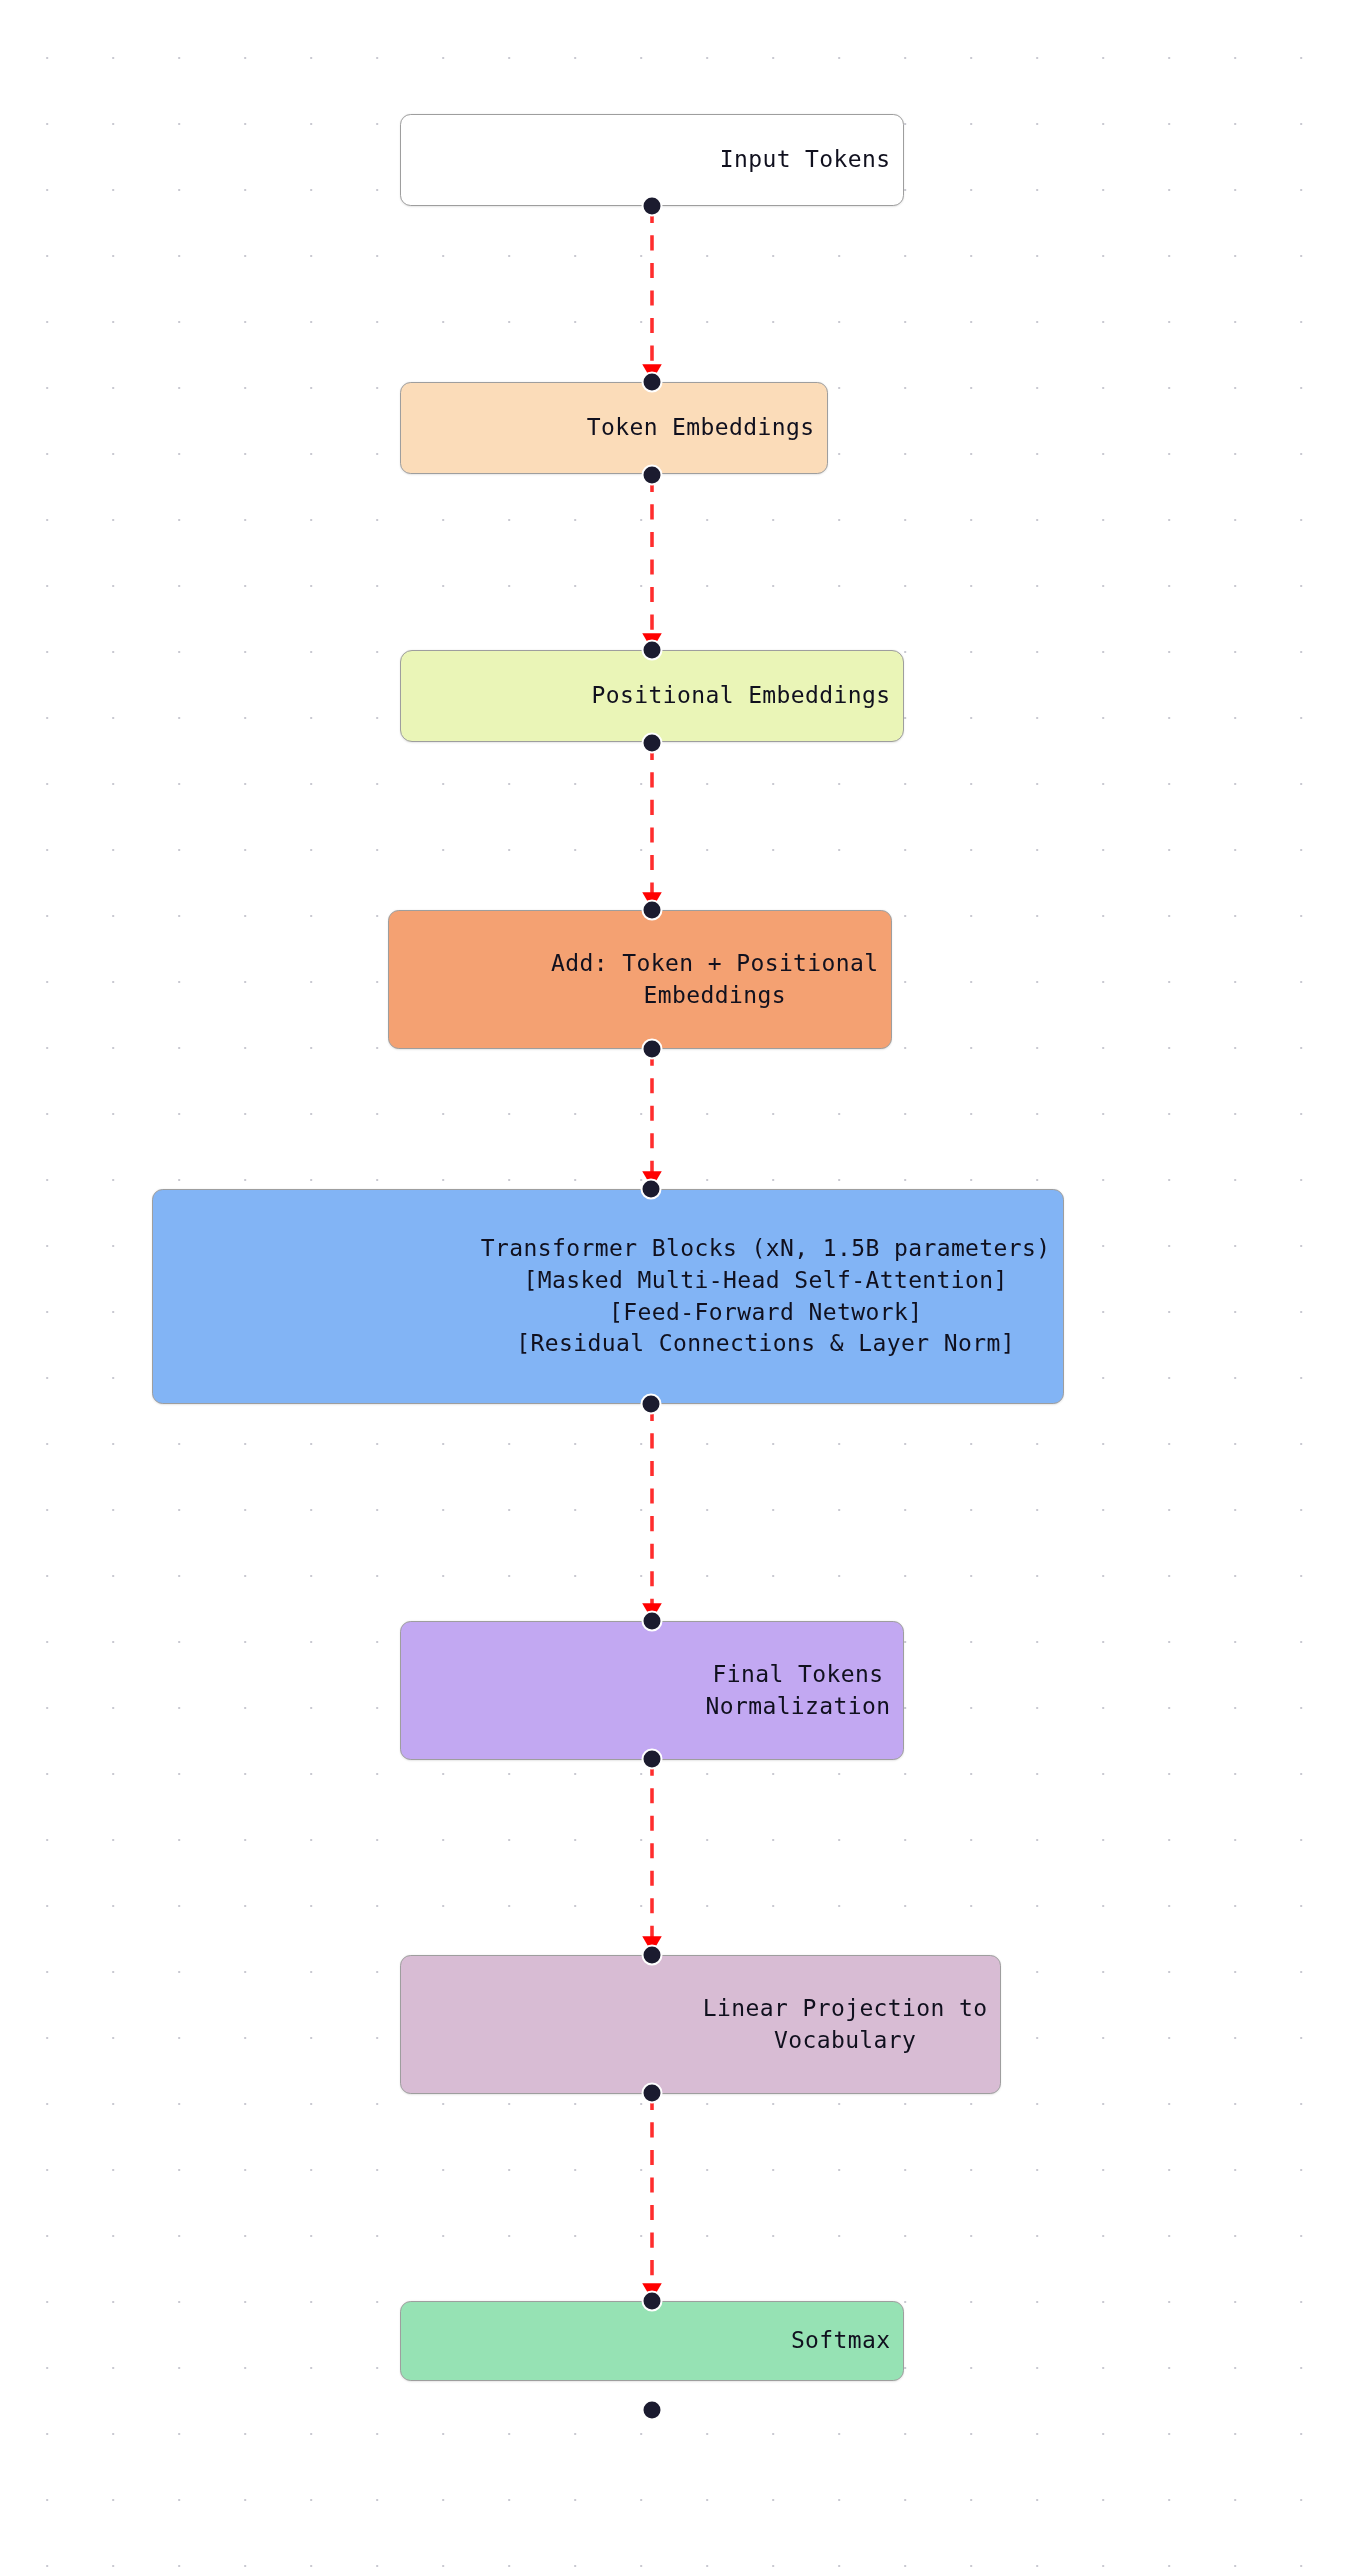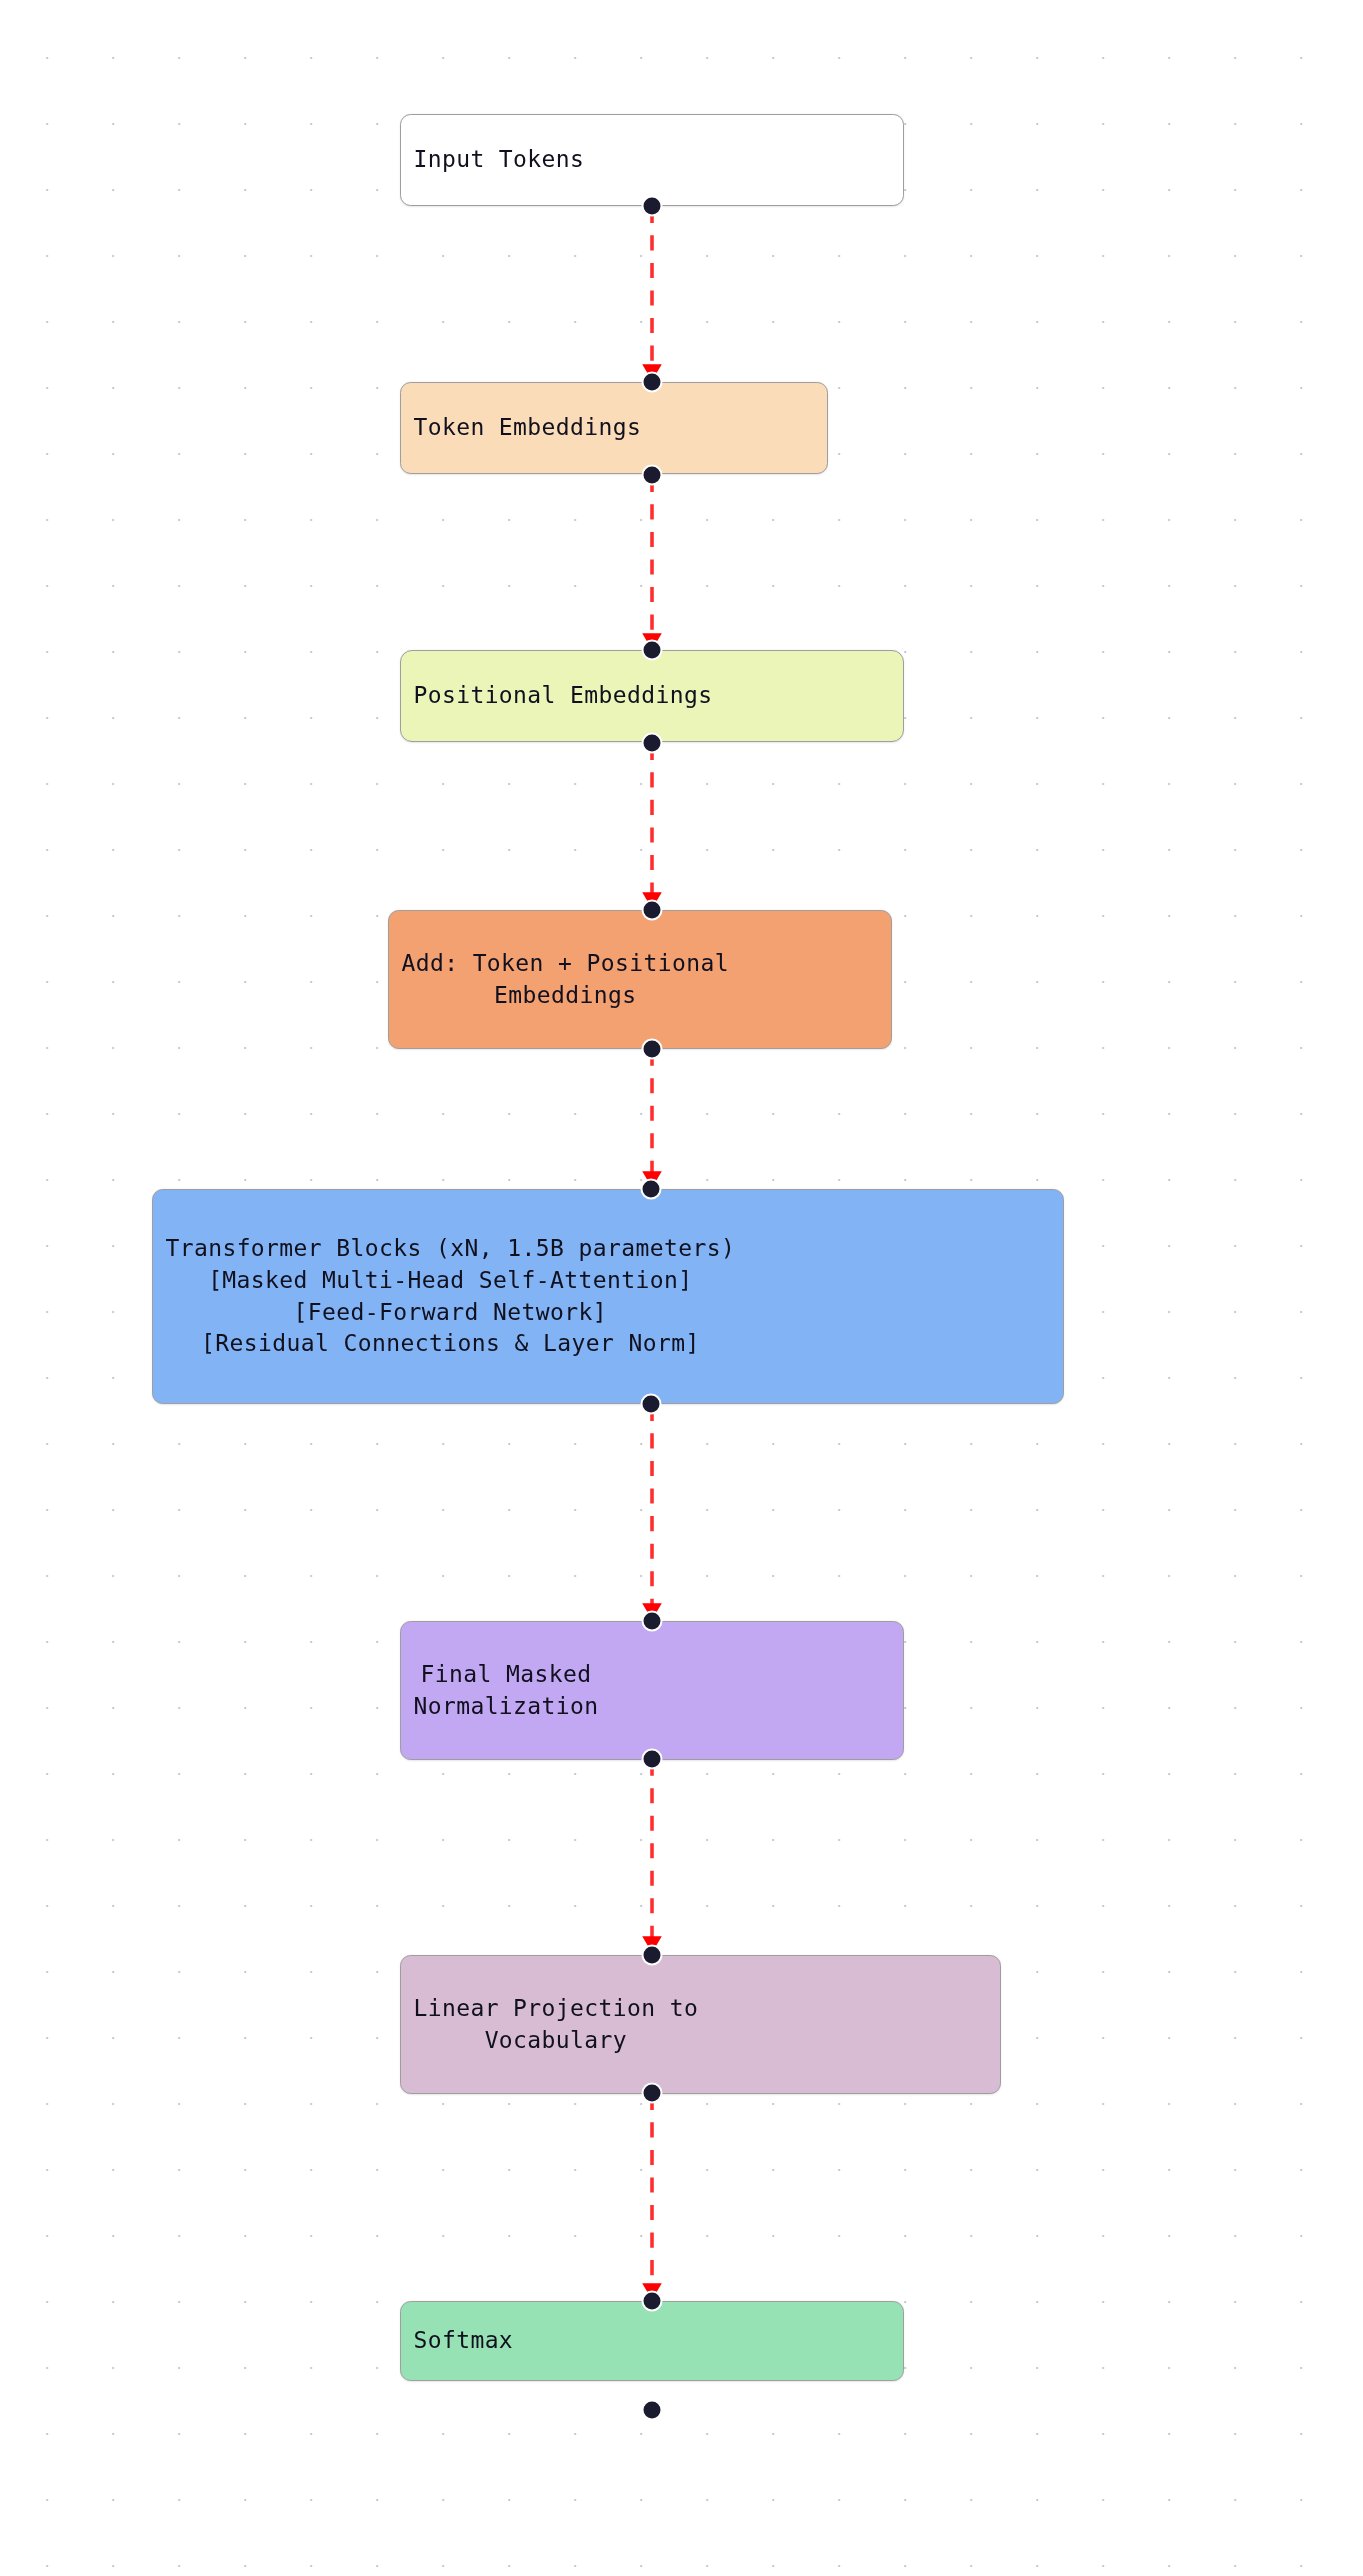--- a/index.html
+++ b/index.html
@@ -27,21 +27,21 @@
   }
 
   
   .node {
     position: absolute;
     box-sizing: border-box;
     border: 1.8px solid #9e9e9e;
     border-radius: 10.7px;
     display: flex;
     align-items: center;
-    justify-content: flex-start;
+    justify-content: flex-end;
     text-align: center;
     color: #10101e;
     font-size: 23px;
     line-height: 1.38;
     letter-spacing: 0.4px;
     font-weight: 400;
     font-family: "DejaVu Sans Mono", "Liberation Mono", monospace;
     box-shadow: 0 0.9px 1.8px rgba(0,0,0,0.10);
     white-space: pre-line;
     padding: 3.6px 12.4px;
@@ -130,21 +130,21 @@
       <div class="node" id="node-add-token-positional" style="left: 388px; top: 910px; width: 504px; height: 139px; background: rgb(244, 161, 114); border-color: rgb(158, 158, 158);"><span class="node-label">Add: Token + Positional
 Embeddings</span></div>
       <div class="handle" style="left: 652px; top: 910px;"></div>
       <div class="handle" style="left: 652px; top: 1049px;"></div>
       <div class="node" id="node-transformer-blocks" style="left: 145px; top: 1189px; width: 912px; height: 215px; background: rgb(130, 180, 245); border-color: rgb(158, 158, 158); margin-left: 7px;"><span class="node-label">Transformer Blocks (xN, 1.5B parameters)
 [Masked Multi-Head Self-Attention]
 [Feed-Forward Network]
 [Residual Connections &amp; Layer Norm]</span></div>
       <div class="handle" style="left: 651px; top: 1189px;"></div>
       <div class="handle" style="left: 651px; top: 1404px;"></div>
-      <div class="node" id="node-final-layer-normalization" style="left: 400px; top: 1621px; width: 504px; height: 139px; background: rgb(194, 168, 242); border-color: rgb(158, 158, 158);"><span class="node-label">Final Masked
+      <div class="node" id="node-final-layer-normalization" style="left: 400px; top: 1621px; width: 504px; height: 139px; background: rgb(194, 168, 242); border-color: rgb(158, 158, 158);"><span class="node-label">Final Tokens
 Normalization</span></div>
       <div class="handle" style="left: 652px; top: 1621px;"></div>
       <div class="handle" style="left: 652px; top: 1759px;"></div>
       <div class="node" id="node-linear-projection-to-vocabulary" style="left: 400px; top: 1955px; width: 601px; height: 139px; background: rgb(216, 188, 212); border-color: rgb(158, 158, 158);"><span class="node-label">Linear Projection to
 Vocabulary</span></div>
       <div class="handle" style="left: 652px; top: 1955px;"></div>
       <div class="handle" style="left: 652px; top: 2093px;"></div>
       <div class="node" id="node-softmax" style="left: 400px; top: 2301px; width: 504px; height: 80px; background: rgb(150, 226, 180); border-color: rgb(158, 158, 158);"><span class="node-label">Softmax</span></div>
       <div class="handle" style="left: 652px; top: 2301px;"></div>
       <div class="handle" style="left: 652px; top: 2410px;"></div>

